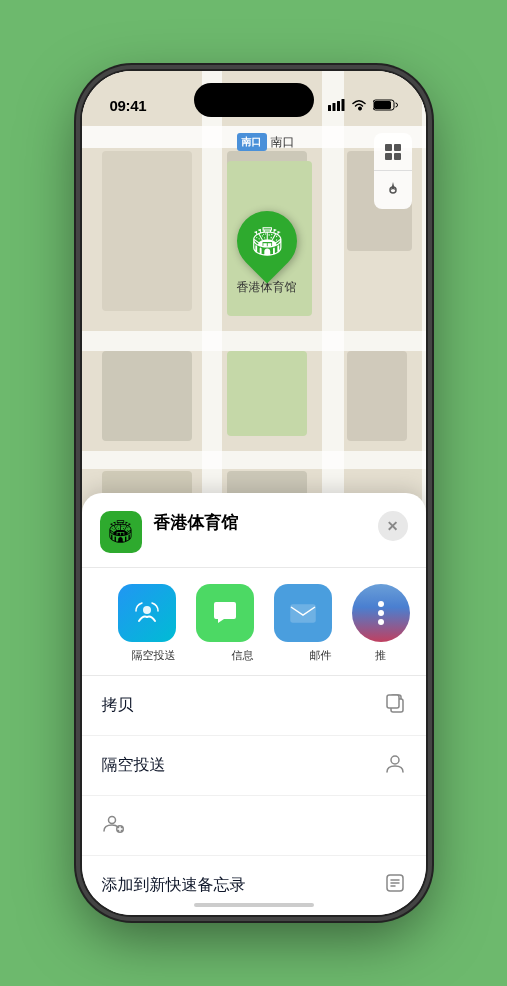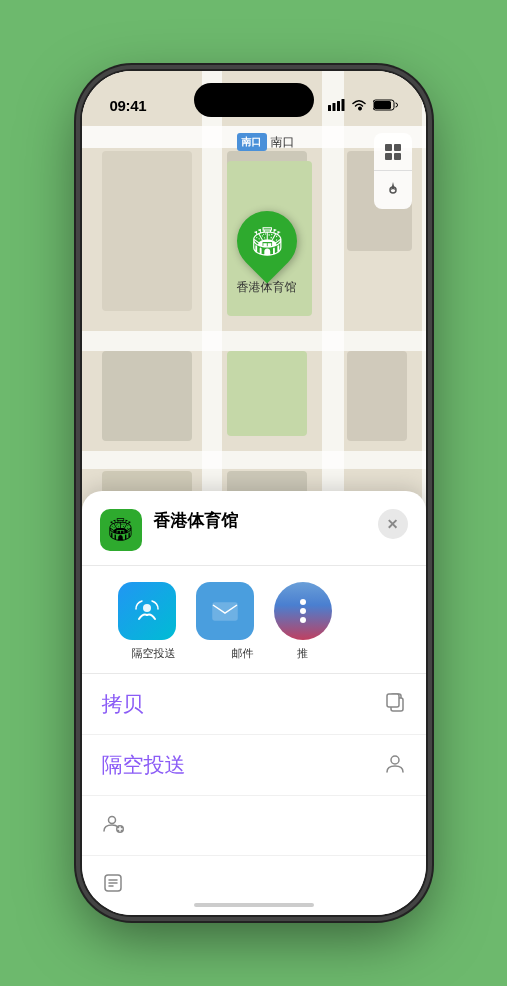--- a/index.html
+++ b/index.html
@@ -348,22 +348,22 @@
       align-items: center;
       justify-content: space-between;
       padding: 16px 20px;
       border-bottom: 1px solid #f0f0f0;
       cursor: pointer;
     }
     .action-item:last-child {
       border-bottom: none;
     }
     .action-label {
-      font-size: 21px;
-      color: #8b5cf6;
+      font-size: 16px;
+      color: #0f172a;
     }
     .action-icon {
       font-size: 20px;
       color: #888;
     }
 
     
     .home-indicator {
       position: absolute;
       bottom: 8px;
@@ -479,20 +479,28 @@
           <svg width="32" height="32" viewBox="0 0 32 32" fill="none">
             <circle cx="16" cy="13" r="4" fill="white" opacity="0.9"></circle>
             <path d="M8 24 Q12 18 16 20 Q20 18 24 24" stroke="white" stroke-width="2" fill="none" stroke-linecap="round"></path>
             <path d="M5 14 Q5 8 11 6" stroke="white" stroke-width="1.5" fill="none" stroke-linecap="round"></path>
             <path d="M27 14 Q27 8 21 6" stroke="white" stroke-width="1.5" fill="none" stroke-linecap="round"></path>
           </svg>
         </div>
         <span class="share-label">隔空投送</span>
       </div>
 
+      <div class="share-item">
+        <div class="share-icon-wrap messages">
+          <svg width="34" height="34" viewBox="0 0 34 34" fill="none">
+            <path d="M6 8 Q6 6 8 6 L26 6 Q28 6 28 8 L28 21 Q28 23 26 23 L16 23 L10 27 L10 23 L8 23 Q6 23 6 21 Z" fill="white"></path>
+          </svg>
+        </div>
+        <span class="share-label">信息</span>
+      </div>
 
       <div class="share-item">
         <div class="share-icon-wrap mail">
           <svg width="34" height="34" viewBox="0 0 34 34" fill="none">
             <rect x="5" y="9" width="24" height="17" rx="2" fill="white" opacity="0.2" stroke="white" stroke-width="1.5"></rect>
             <path d="M5 11 L17 19 L29 11" stroke="white" stroke-width="1.5" fill="none"></path>
           </svg>
         </div>
         <span class="share-label">邮件</span>
       </div>
@@ -538,20 +546,21 @@
           <svg width="22" height="22" viewBox="0 0 22 22" fill="none">
             <circle cx="10" cy="8" r="3.5" stroke="#888" stroke-width="1.5" fill="none"></circle>
             <path d="M2 19 Q2 13 10 13 Q14 13 16 15" stroke="#888" stroke-width="1.5" fill="none" stroke-linecap="round"></path>
             <circle cx="18" cy="17" r="4" fill="#888"></circle>
             <path d="M16 17 L20 17 M18 15 L18 19" stroke="white" stroke-width="1.5" stroke-linecap="round"></path>
           </svg>
         </span>
       </div>
 
       <div class="action-item">
+        <span class="action-label">添加到新快速备忘录</span>
         <span class="action-icon">
           <svg width="22" height="22" viewBox="0 0 22 22" fill="none">
             <rect x="3" y="3" width="16" height="16" rx="3" stroke="#888" stroke-width="1.5" fill="none"></rect>
             <path d="M7 8 L15 8 M7 11 L15 11 M7 14 L11 14" stroke="#888" stroke-width="1.5" stroke-linecap="round"></path>
           </svg>
         </span>
       </div>
 
     </div>
 

